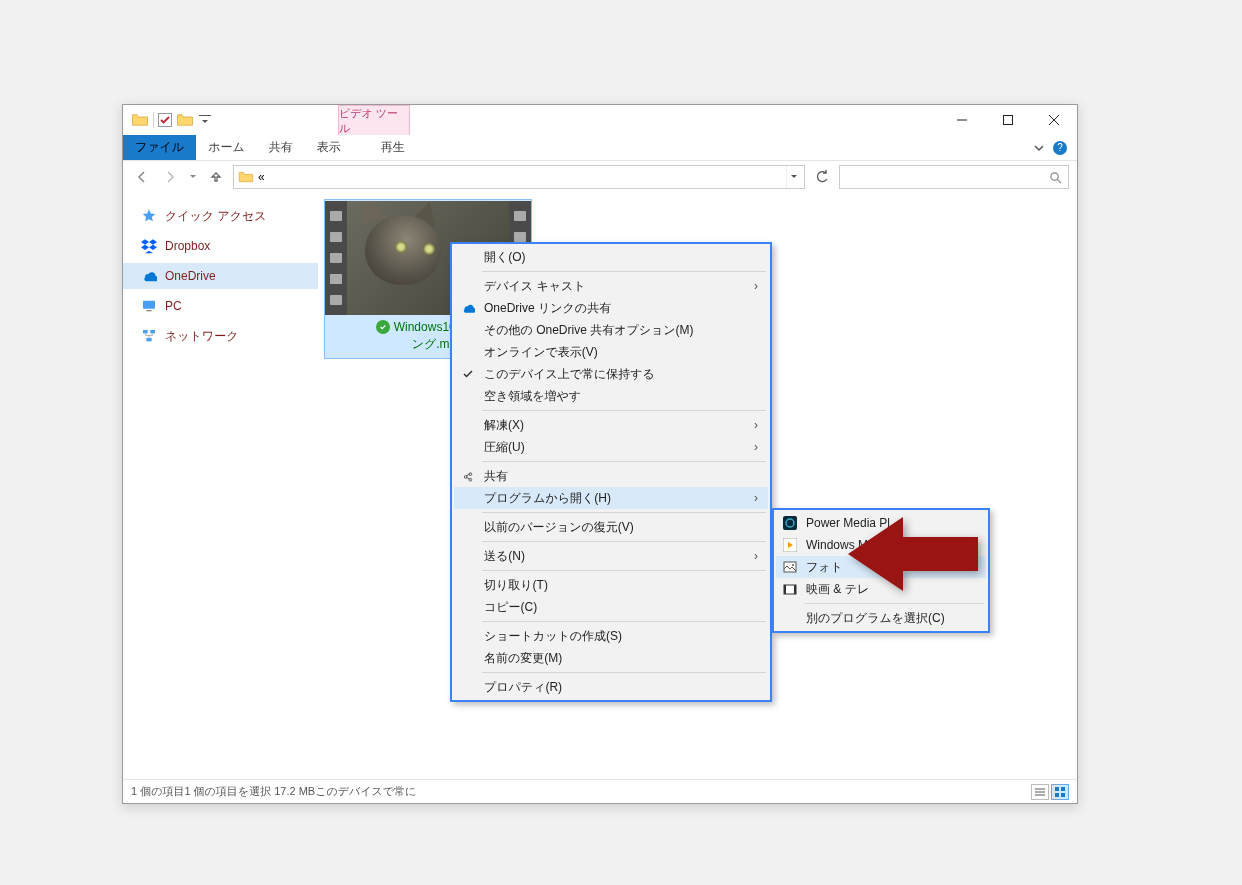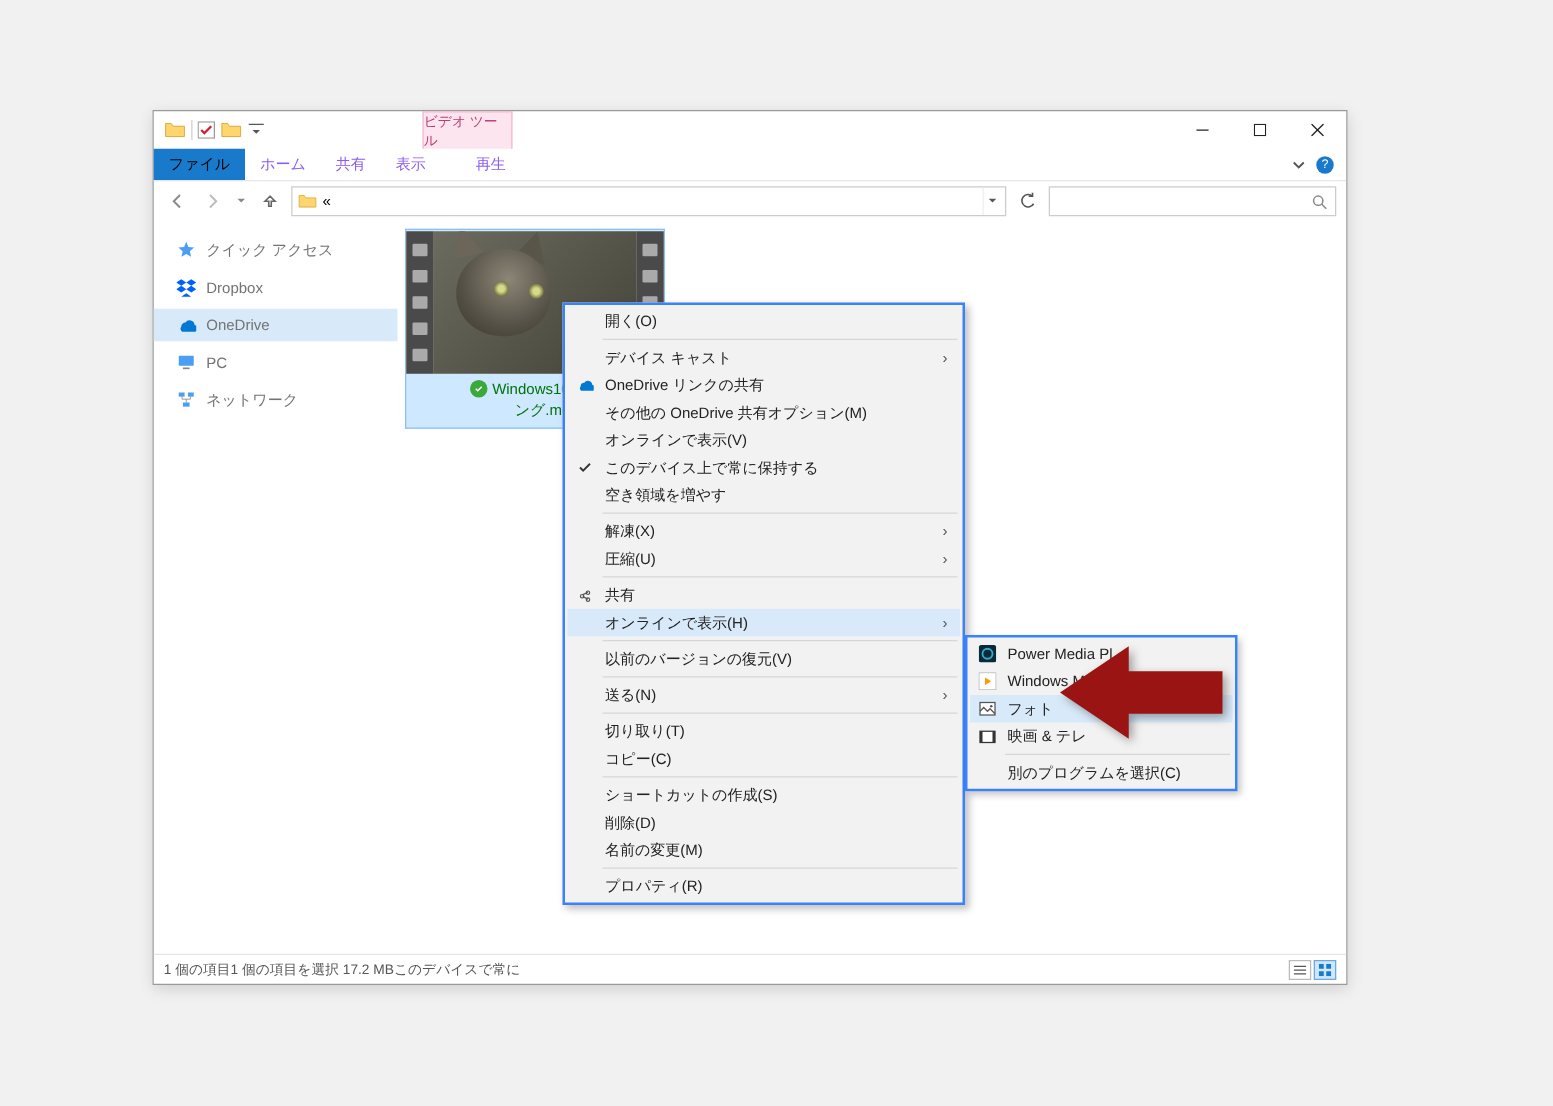--- a/index.html
+++ b/index.html
@@ -1,43 +1,43 @@
 <!DOCTYPE html>
 <html><head>
 <meta charset="utf-8">
 <style>
 * { margin: 0; padding: 0; box-sizing: border-box; font-family: "Yu Gothic UI", "Meiryo", sans-serif; }
 body { background: #f1f1f1; width: 1242px; height: 885px; position: relative; }
-.window { position: absolute; left: 122px; top: 88px; width: 956px; height: 700px; background: #fff; border: 1px solid #9a9a9a; box-shadow: 0 3px 12px rgba(0,0,0,0.15); }
+.window { position: absolute; left: 122px; top: 104px; width: 956px; height: 700px; background: #fff; border: 1px solid #9a9a9a; box-shadow: 0 3px 12px rgba(0,0,0,0.15); }
 .titlebar { height: 30px; display: flex; align-items: center; }
 .qatbar { display: flex; align-items: center; gap: 4px; padding-left: 8px; }
 .folder-small { width: 18px; height: 18px; }
 .qat-sep { width: 1px; height: 16px; background: #d0d0d0; }
 .qat-ck { width: 14px; height: 14px; }
 .qat-dd { width: 14px; height: 14px; }
 .tabextra { position: absolute; left: 215px; top: 0; width: 72px; height: 30px; background: #fce5ef; color: #be3b75; font-size: 11px; display: flex; align-items: center; justify-content: center; border: 1px solid #f4b7d1; border-bottom: none; }
 .winbtns { margin-left: auto; display: flex; }
 .winbtn { width: 46px; height: 30px; display: flex; align-items: center; justify-content: center; color: #333; }
 .winbtn svg { width: 10px; height: 10px; }
 .ribbon { height: 26px; border-bottom: 1px solid #e5e5e5; display: flex; align-items: stretch; }
-.rtab { padding: 0 12px; font-size: 12px; color: #8b5cf6; display: flex; align-items: center; }
+.rtab { padding: 0 12px; font-size: 12px; color: #404040; display: flex; align-items: center; }
 .rtab.file { background: #1979ca; color: #000000; }
 .rtab.play { width: 72px; justify-content: center; margin-left: 4px; }
 .ribbon-right { margin-left: auto; display: flex; align-items: center; gap: 8px; padding-right: 10px; }
 .chev { width: 12px; height: 12px; }
 .help { width: 14px; height: 14px; border-radius: 50%; background: #1979ca; color: #fff; font-size: 10px; display: flex; align-items: center; justify-content: center; }
 .navrow { height: 32px; display: flex; align-items: center; padding: 0 8px; gap: 6px; }
 .navbtn { width: 22px; height: 22px; display: flex; align-items: center; justify-content: center; color: #777; }
 .addrbar { flex: 1; height: 24px; border: 1px solid #ccc; display: flex; align-items: center; padding: 0 4px; font-size: 12px; }
 .addr-dd { width: 14px; height: 22px; display: flex; align-items: center; justify-content: center; border-left: 1px solid #eee; }
 .refresh { width: 22px; height: 22px; display: flex; align-items: center; justify-content: center; color: #555; }
 .searchbar { width: 230px; height: 24px; border: 1px solid #ccc; display: flex; align-items: center; padding: 0 6px; color: #999; font-size: 12px; justify-content: flex-end; }
 .body { display: flex; height: 586px; }
 .sidebar { width: 195px; padding: 10px 0; }
-.side-item { height: 26px; display: flex; align-items: center; padding-left: 18px; font-size: 12px; color: #737373; gap: 8px; }
+.side-item { height: 26px; display: flex; align-items: center; padding-left: 18px; font-size: 12px; color: #7f1d1d; gap: 8px; }
 .side-item.sel { background: #d8eaf9; text-align: right; }
 .side-item.group { margin-top: 4px; }
 .content { flex: 1; padding: 6px; }
 .thumb { width: 208px; display: flex; flex-direction: column; align-items: center; background: #cde8ff; border: 1px solid #88bff5; padding: 1px; }
 .thumb-img { width: 206px; height: 114px; background: #ddd; position: relative; display: flex; }
 .filmstrip { width: 22px; background: #4a4a4a; display: flex; flex-direction: column; justify-content: space-around; padding: 4px 0; }
 .sprocket { width: 12px; height: 10px; background: #aaa; margin: 0 auto; border-radius: 1px; }
 .catframe { flex: 1; background: linear-gradient(135deg,#6b6b5f,#434338); position: relative; overflow: hidden; }
 .cat-head { position: absolute; left: 18px; top: 14px; width: 76px; height: 70px; background: radial-gradient(circle at 55% 35%, #8c8677 0%, #565147 60%, #3a362e 100%); border-radius: 50% 50% 48% 48%; }
 .cat-ear-l { position: absolute; left: 12px; top: -4px; width: 0; height: 0; border-left: 12px solid transparent; border-right: 14px solid transparent; border-bottom: 24px solid #6c665a; transform: rotate(-12deg); }
@@ -312,21 +312,21 @@
   <div class="msep"></div>
   <div class="mi">
     <span class="micon">
         <svg width="13" height="13" viewBox="0 0 14 14">
           <path d="M9 4L5 6v2l4 2M9 3a1.5 1.5 0 100 3 1.5 1.5 0 000-3zM9 9a1.5 1.5 0 100 3 1.5 1.5 0 000-3zM4 6a1.5 1.5 0 100 3 1.5 1.5 0 000-3z" fill="none" stroke="#555"></path>
         </svg>
       </span>
     <span>共有</span>
   </div>
   <div class="mi hover">
-      <span>オンラインで表示(H)</span>
+      <span>プログラムから開く(H)</span>
       <span class="arrow">›</span>
     </div>
   <div class="msep"></div>
   <div class="mi">
       <span>以前のバージョンの復元(V)</span>
     </div>
   <div class="msep"></div>
   <div class="mi">
       <span>送る(N)</span>
       <span class="arrow">›</span>
@@ -334,23 +334,20 @@
   <div class="msep"></div>
   <div class="mi">
       <span>切り取り(T)</span>
     </div>
   <div class="mi">
       <span>コピー(C)</span>
     </div>
   <div class="msep"></div>
   <div class="mi">
       <span>ショートカットの作成(S)</span>
-    </div>
-  <div class="mi">
-      <span>削除(D)</span>
     </div>
   <div class="mi">
       <span>名前の変更(M)</span>
     </div>
   <div class="msep"></div>
   <div class="mi">
       <span>プロパティ(R)</span>
     </div>
 </div>
 

